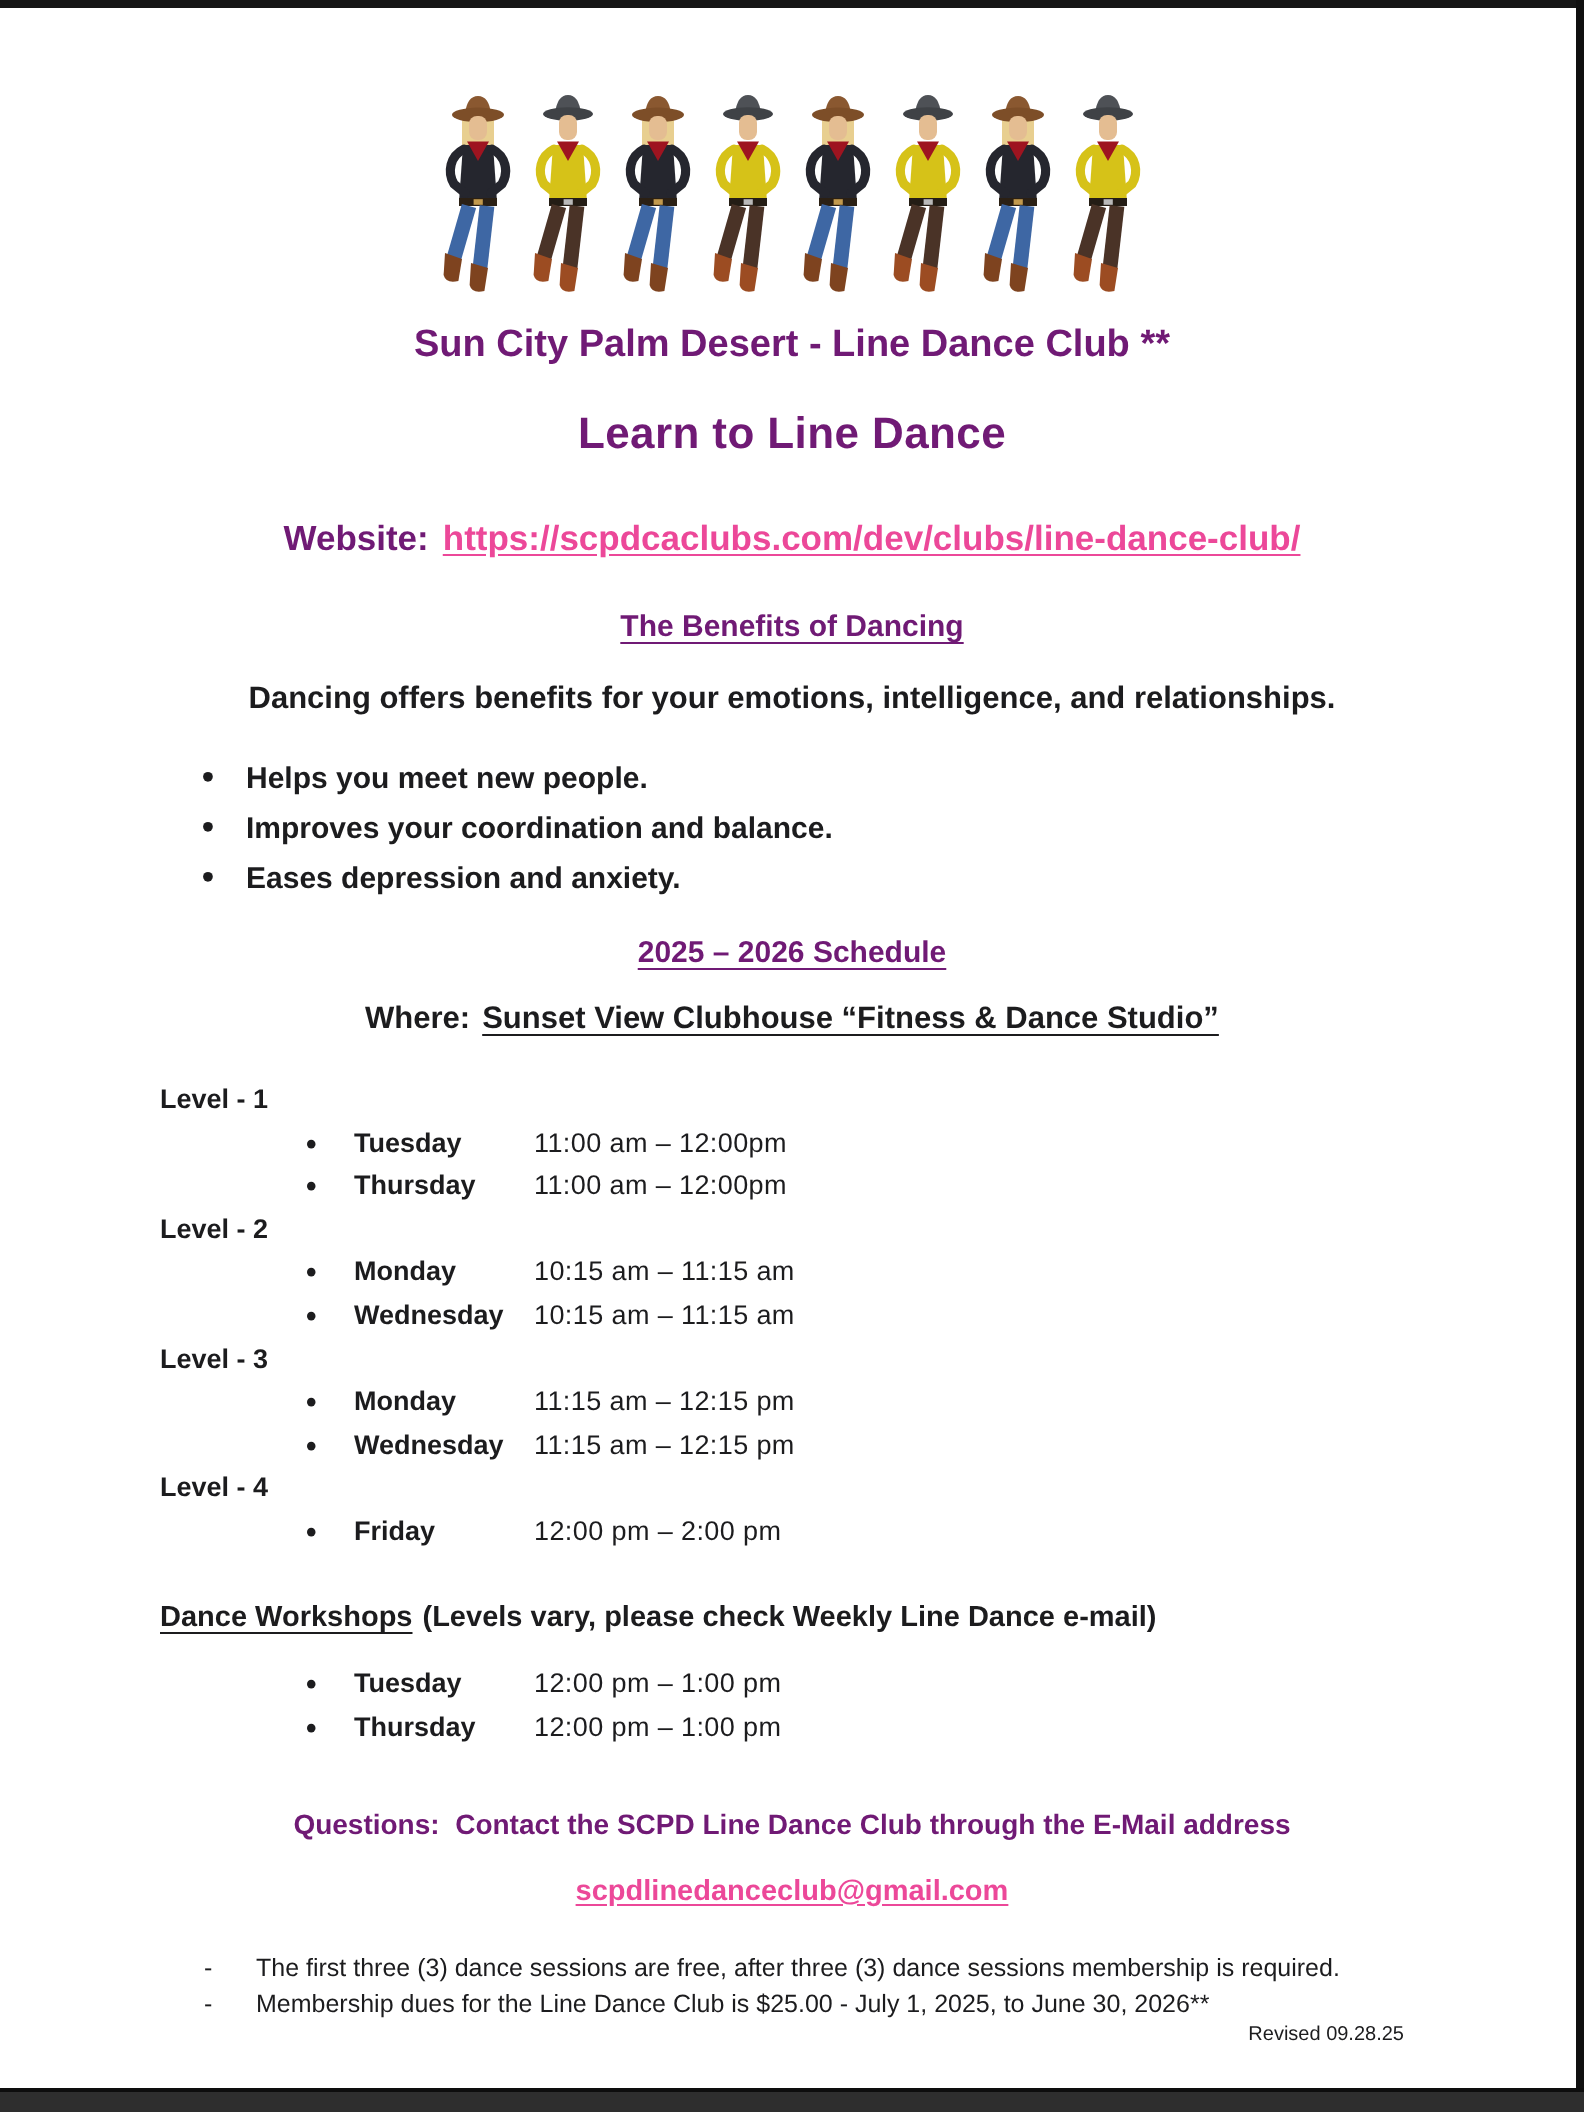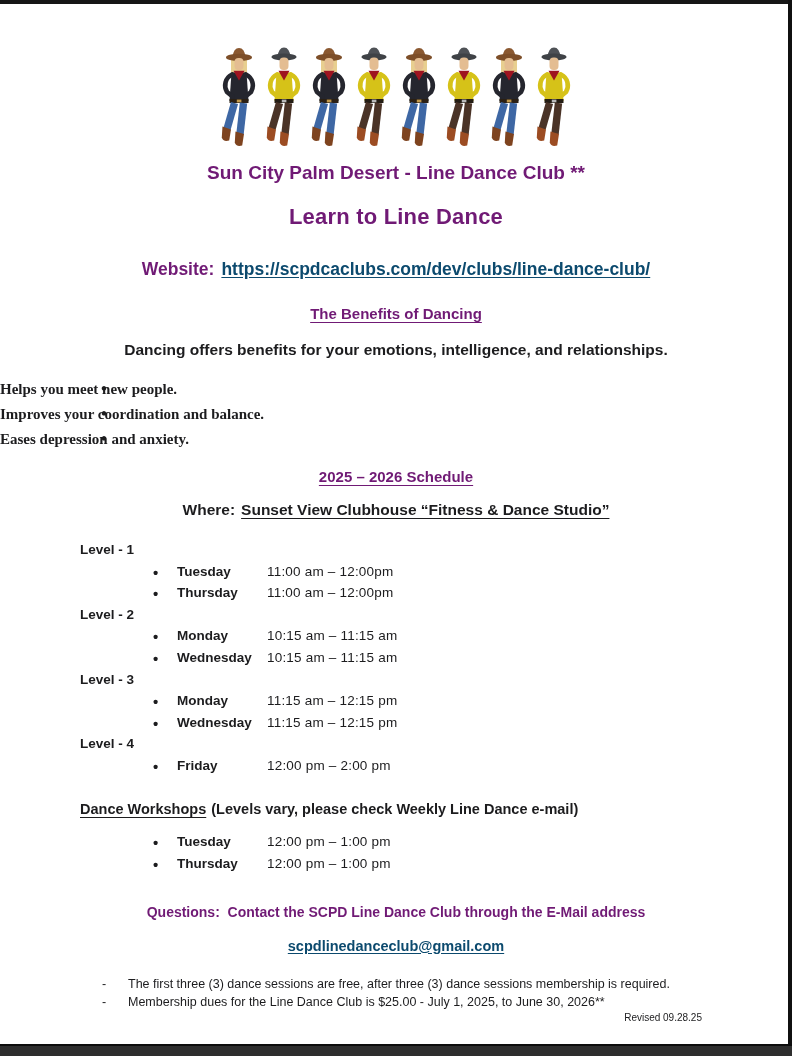--- a/index.html
+++ b/index.html
@@ -14,21 +14,21 @@
   
   .edge-top{position:absolute;top:0;left:0;right:0;height:4px;background:#161616;}
   .edge-right{position:absolute;top:0;right:0;bottom:0;width:4px;background:#101010;}
   .bottom-bar{position:absolute;left:0;right:0;bottom:0;height:10px;background:#2e2e2e;border-top:2px solid #0d0d0d;}
 
   .content{padding-top:45px;}
 
   .dancers{display:block;margin:0 auto;width:361px;height:110px;}
 
   .red{color:#701a75;}
-  .blue-link{color:#0c4a6e;text-decoration:underline;text-underline-offset:2px;font-weight:bold;cursor:pointer;}
+  .blue-link{color:#ec4899;text-decoration:underline;text-underline-offset:2px;font-weight:bold;cursor:pointer;}
 
   .club-title{
     margin:7px 0 0 0;
     text-align:center;
     font-size:19px;line-height:22px;font-weight:bold;
   }
   .subtitle{
     margin:20px 0 0 0;
     text-align:center;
     font-size:22px;line-height:26px;font-weight:bold;letter-spacing:0.2px;
@@ -49,23 +49,23 @@
   .intro{
     margin:17px 0 0 0;
     text-align:center;
     font-size:15.5px;line-height:19px;font-weight:bold;
   }
   ul.benefits-list{
     list-style:none;margin:21px 0 0 0;padding:0;
   }
   ul.benefits-list li{
     position:relative;
+    padding-left:123px;
     font-size:15px;line-height:19px;font-weight:bold;
     margin-bottom:6px;
-    font-family:Liberation Serif, serif;
   }
   ul.benefits-list li::before{
     content:"•";
     position:absolute;left:101px;top:-1px;
     font-size:17px;
   }
   .schedule-heading{margin-top:19px;line-height:17px;}
   .where-row{
     margin:15px 0 0 0;
     text-align:center;

